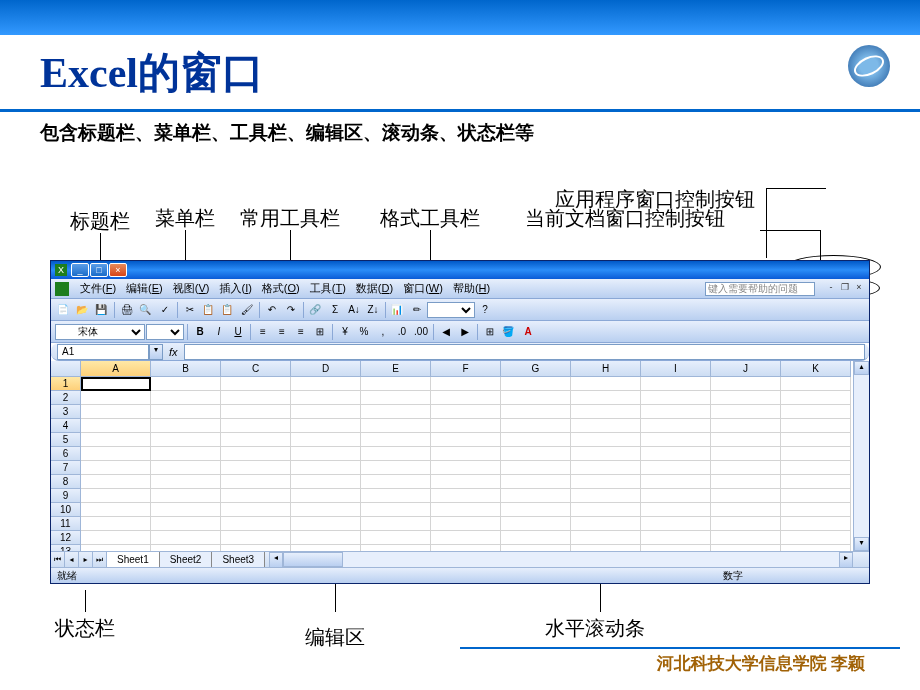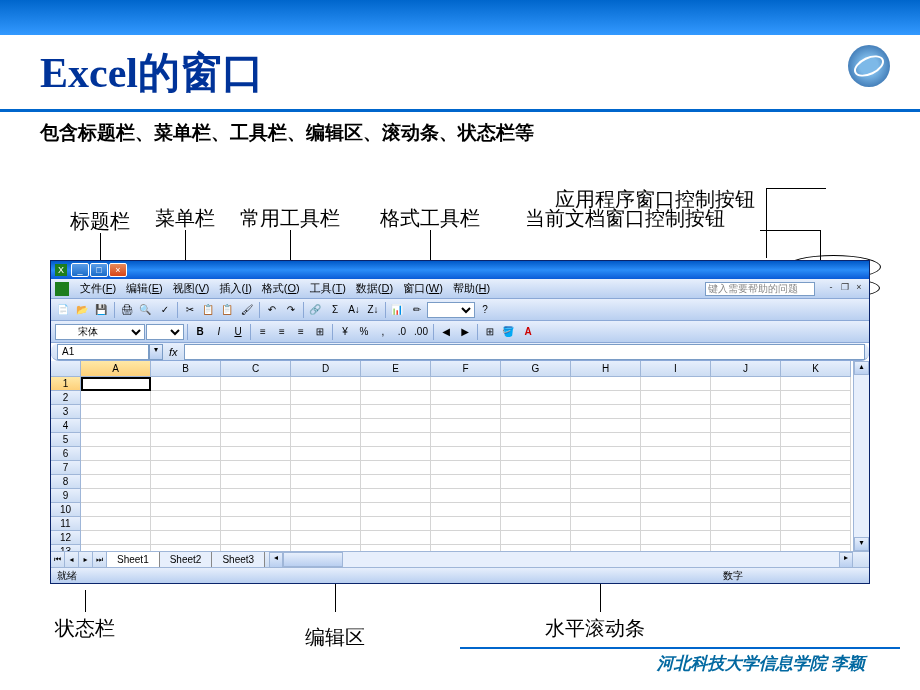--- a/index.html
+++ b/index.html
@@ -85,21 +85,21 @@
 .hscroll .sb-track { flex: 1; }
 .hscroll .sb-btn { width: 14px; height: 16px; }
 .thumb { width: 60px; background: linear-gradient(to bottom, #e7effc, #b9cff0); border: 1px solid #9fb6d8; }
 
 
 .sbar { height: 16px; background: linear-gradient(to bottom, #e7effc, #b9cff0); display: flex; align-items: center; padding: 0 6px; font-size: 10px; border-top: 1px solid #9fb6d8; gap: 28px; }
 .sbar-right { margin-left: auto; padding-right: 120px; }
 
 
 .footer-line { position: absolute; left: 460px; top: 647px; width: 440px; height: 2px; background: #0066cc; }
-.footer-text { position: absolute; right: 55px; top: 652px; font-size: 17px; color: #0369a1; font-style: italic; font-family: KaiTi, SimSun, serif; font-weight: bold; }
+.footer-text { position: absolute; right: 55px; top: 652px; font-size: 17px; color: #a16207; font-family: KaiTi, SimSun, serif; font-weight: bold; }
 </style>
 </head>
 <body>
 
 <div class="top-band"></div>
 
 <div class="slide-title">Excel的窗口</div>
 <div class="title-underline"></div>
 <div class="subtitle">包含标题栏、菜单栏、工具栏、编辑区、滚动条、状态栏等</div>
 

